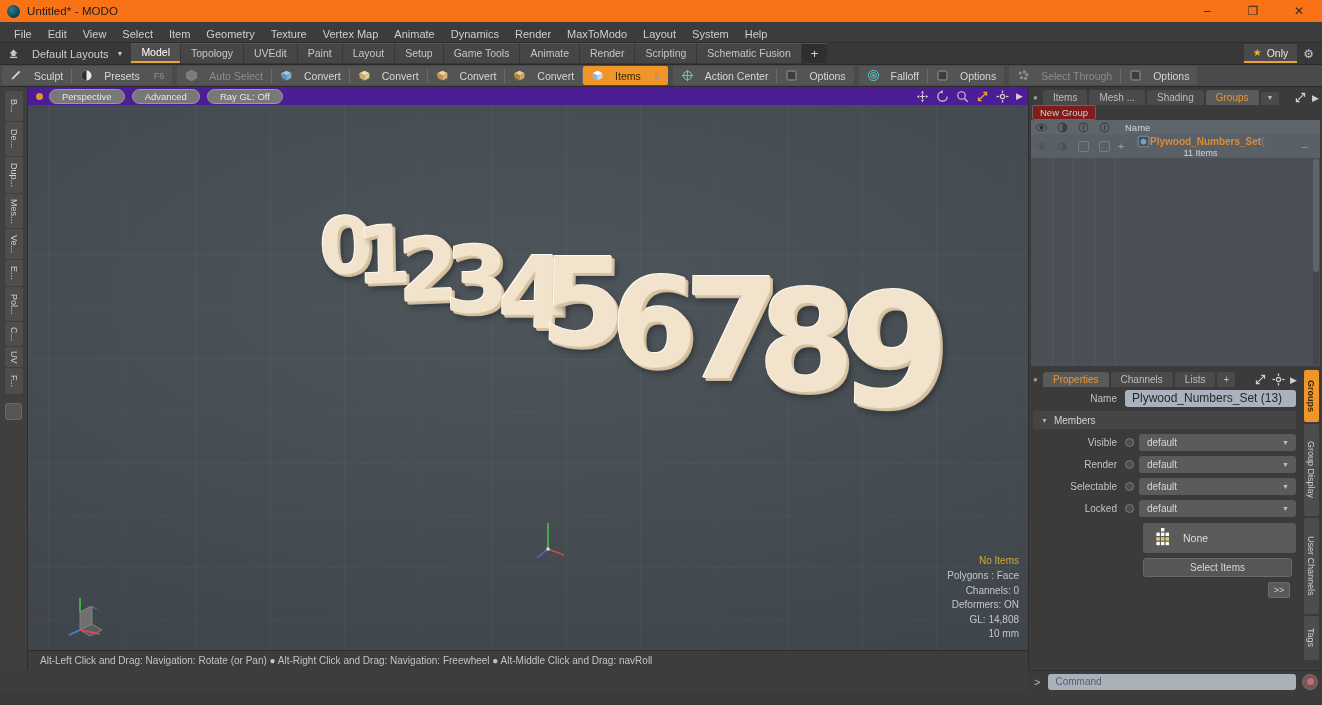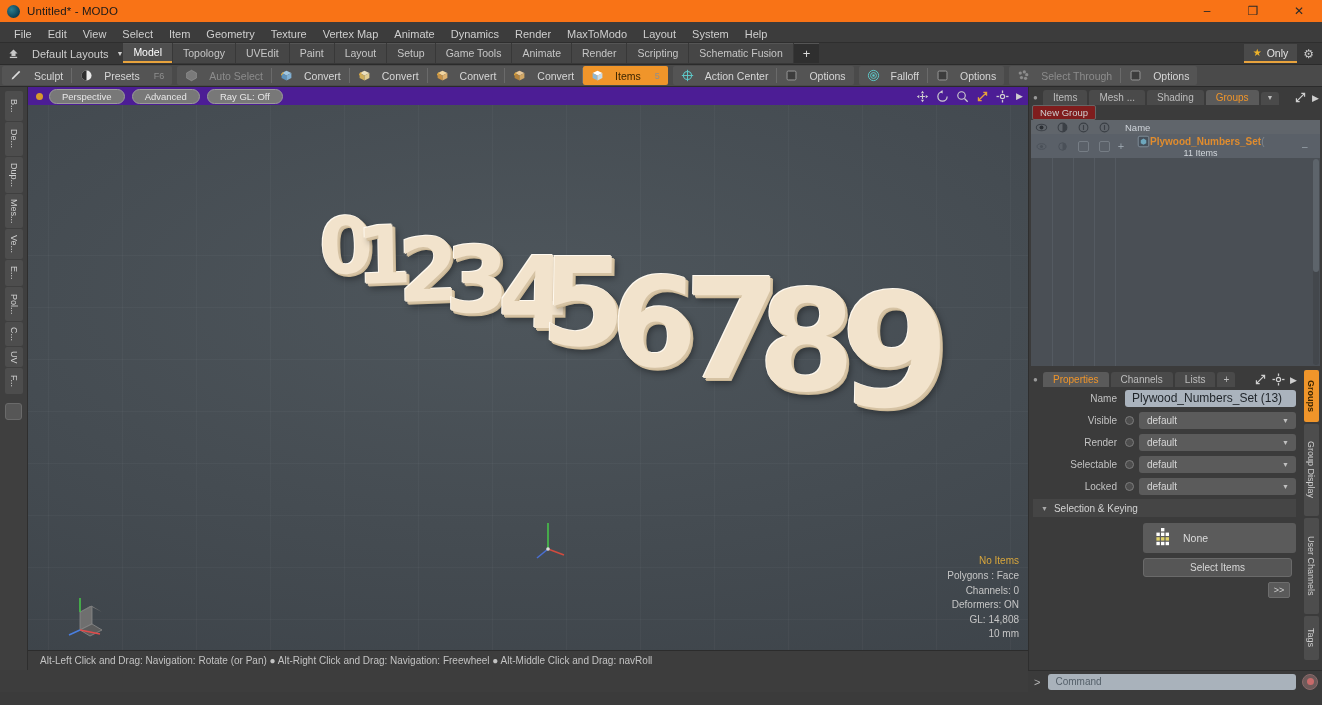--- a/index.html
+++ b/index.html
@@ -36,21 +36,21 @@
   }
 
   
   .layoutbar {
     height: 22px; background: #383838; display: flex; align-items: center;
     position: relative; border-bottom: 1px solid #2b2b2b;
   }
   .lb-icon { width: 26px; text-align: center; color: #c8c8c8; font-size: 12px; }
   .lb-label { font-size: 11px; color: #cdcdcd; padding: 0 6px; }
   .lb-caret { font-size: 7px; color: #cdcdcd; margin-left: 2px; }
-  .lay-tabs { display: flex; height: 22px; }
+  .lay-tabs { display: flex; margin-left: 8px; height: 22px; }
   .lay-tab {
     font-size: 10.5px; color: #c6c6c6; background: #464646;
     padding: 0 10px; height: 20px; display: flex; align-items: center;
     margin-right: 1px; border-top: 1px solid #555;
   }
   .lay-tab.active { background: #4f4f4f; color: #fff; border-bottom: 2px solid #e8a33d; }
   .lay-tab.plus { background: #2f2f2f; color: #ddd; font-size: 13px; padding: 0 9px; }
   .lb-right { position: absolute; right: 4px; display: flex; align-items: center; gap: 2px; }
   .only-btn {
     background: #4a4a4a; border-bottom: 2px solid #e8a33d; height: 19px;
@@ -719,20 +719,24 @@
               </svg>
             <span style="color:#cfcfcf;font-size:9px;">▶</span>
           </div>
         </div>
 
         <div class="prow">
           <div class="plabel">Name</div>
           <div class="pfield">Plywood_Numbers_Set (13)</div>
         </div>
 
+        <div class="section">
+          <span class="tri">▼</span>
+          <span>Members</span>
+        </div>
 
         <div id="memberrows">
             <div class="prow">
               <div class="plabel">Visible</div>
               <div class="pselwrap">
                 <div class="pradio"></div>
                 <div class="pselect">
                   <span>default</span>
                   <span class="car">▼</span>
                 </div>
@@ -763,24 +767,20 @@
               <div class="pselwrap">
                 <div class="pradio"></div>
                 <div class="pselect">
                   <span>default</span>
                   <span class="car">▼</span>
                 </div>
               </div>
             </div>
           </div>
 
-        <div class="section">
-          <span class="tri">▼</span>
-          <span>Selection &amp; Keying</span>
-        </div>
 
         <div class="selkey-box">
           <div class="noneitem">
             <svg width="20" height="22" viewBox="0 0 20 22">
               <g fill="#ffffff">
                 <rect x="8" y="1" width="3.4" height="3.4"></rect>
                 <rect x="3.4" y="5.6" width="3.4" height="3.4"></rect>
                   <rect x="8" y="5.6" width="3.4" height="3.4"></rect>
                   <rect x="12.6" y="5.6" width="3.4" height="3.4"></rect>
                 <rect x="3.4" y="14.8" width="3.4" height="3.4"></rect>

